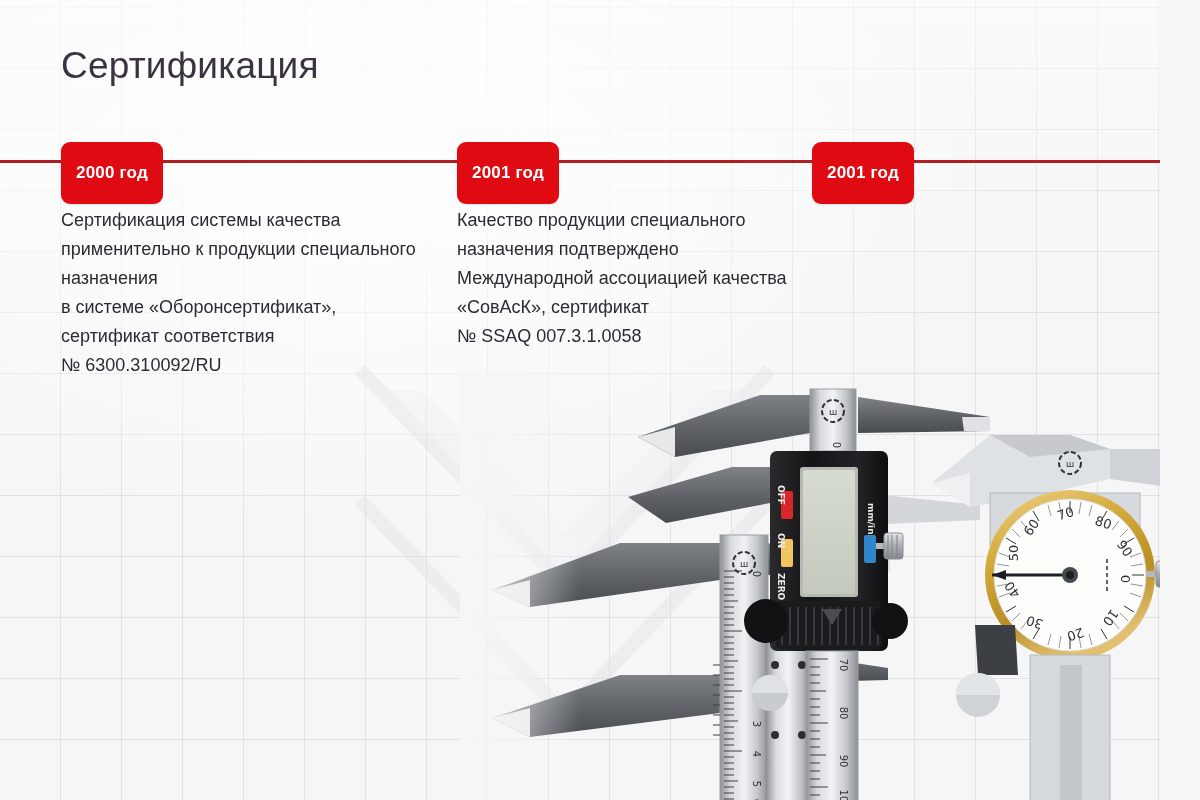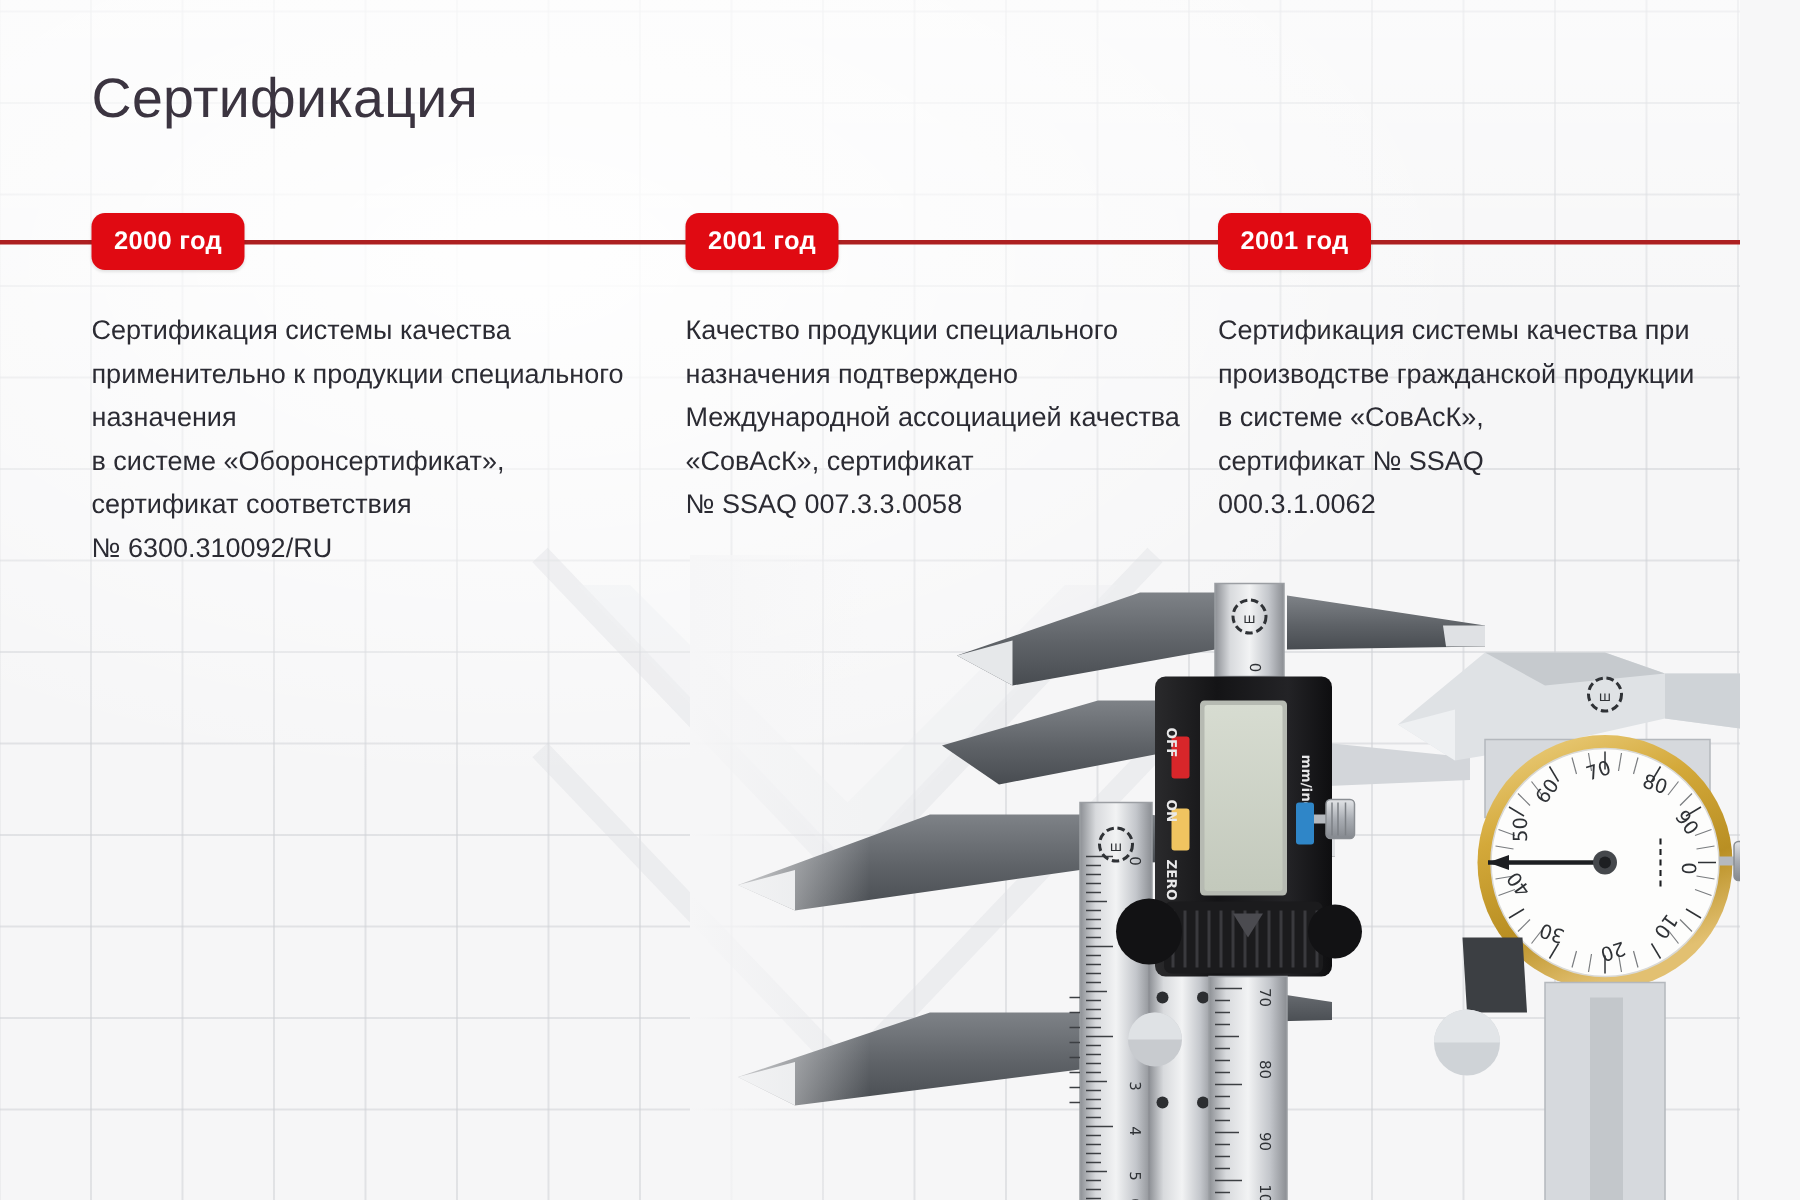--- a/index.html
+++ b/index.html
@@ -62,21 +62,21 @@
     left:0;right:0;
     top:160px;
     height:3px;
     background:#ad2021;
   }
   .badge{
     position:absolute;
     top:142px;
     height:38px;
     display:flex;align-items:center;justify-content:center;
-    padding:0 15px;
+    padding:12px 15px;
     background:#e00a12;
     border-radius:9px;
     color:#fff;
     font-size:17px;
     font-weight:700;
     letter-spacing:.2px;
     white-space:nowrap;
     box-shadow:0 1px 2px rgba(0,0,0,.10);
   }
   .badge.b0{left:61px;}
@@ -139,25 +139,21 @@
 
   <div class="badge b0">2000 год</div>
   <div class="badge b1">2001 год</div>
   <div class="badge b2">2001 год</div>
 
   <div class="col c0">Сертификация системы качества применительно к продукции специального назначения
 в системе «Оборонсертификат», сертификат соответствия
 № 6300.310092/RU</div>
   <div class="col c1">Качество продукции специального назначения подтверждено Международной ассоциацией качества
 «СовАсК», сертификат
-№ SSAQ 007.3.3.0058</div>
-  <div class="col c2">Сертификация системы качества при производстве гражданской продукции
-в системе «СовАсК»,
-сертификат № SSAQ
-000.3.1.0062</div>
+№ SSAQ 007.3.1.0058</div>
 
   <div class="photo">
     <svg viewBox="0 0 740 430" width="740" height="430" aria-hidden="true">
       <defs>
         <linearGradient id="steelV" x1="0" y1="0" x2="1" y2="0">
           <stop offset="0%" stop-color="#8d9095"></stop>
           <stop offset="22%" stop-color="#d8dadd"></stop>
           <stop offset="50%" stop-color="#f2f3f4"></stop>
           <stop offset="78%" stop-color="#c3c6cb"></stop>
           <stop offset="100%" stop-color="#8b8e93"></stop>

